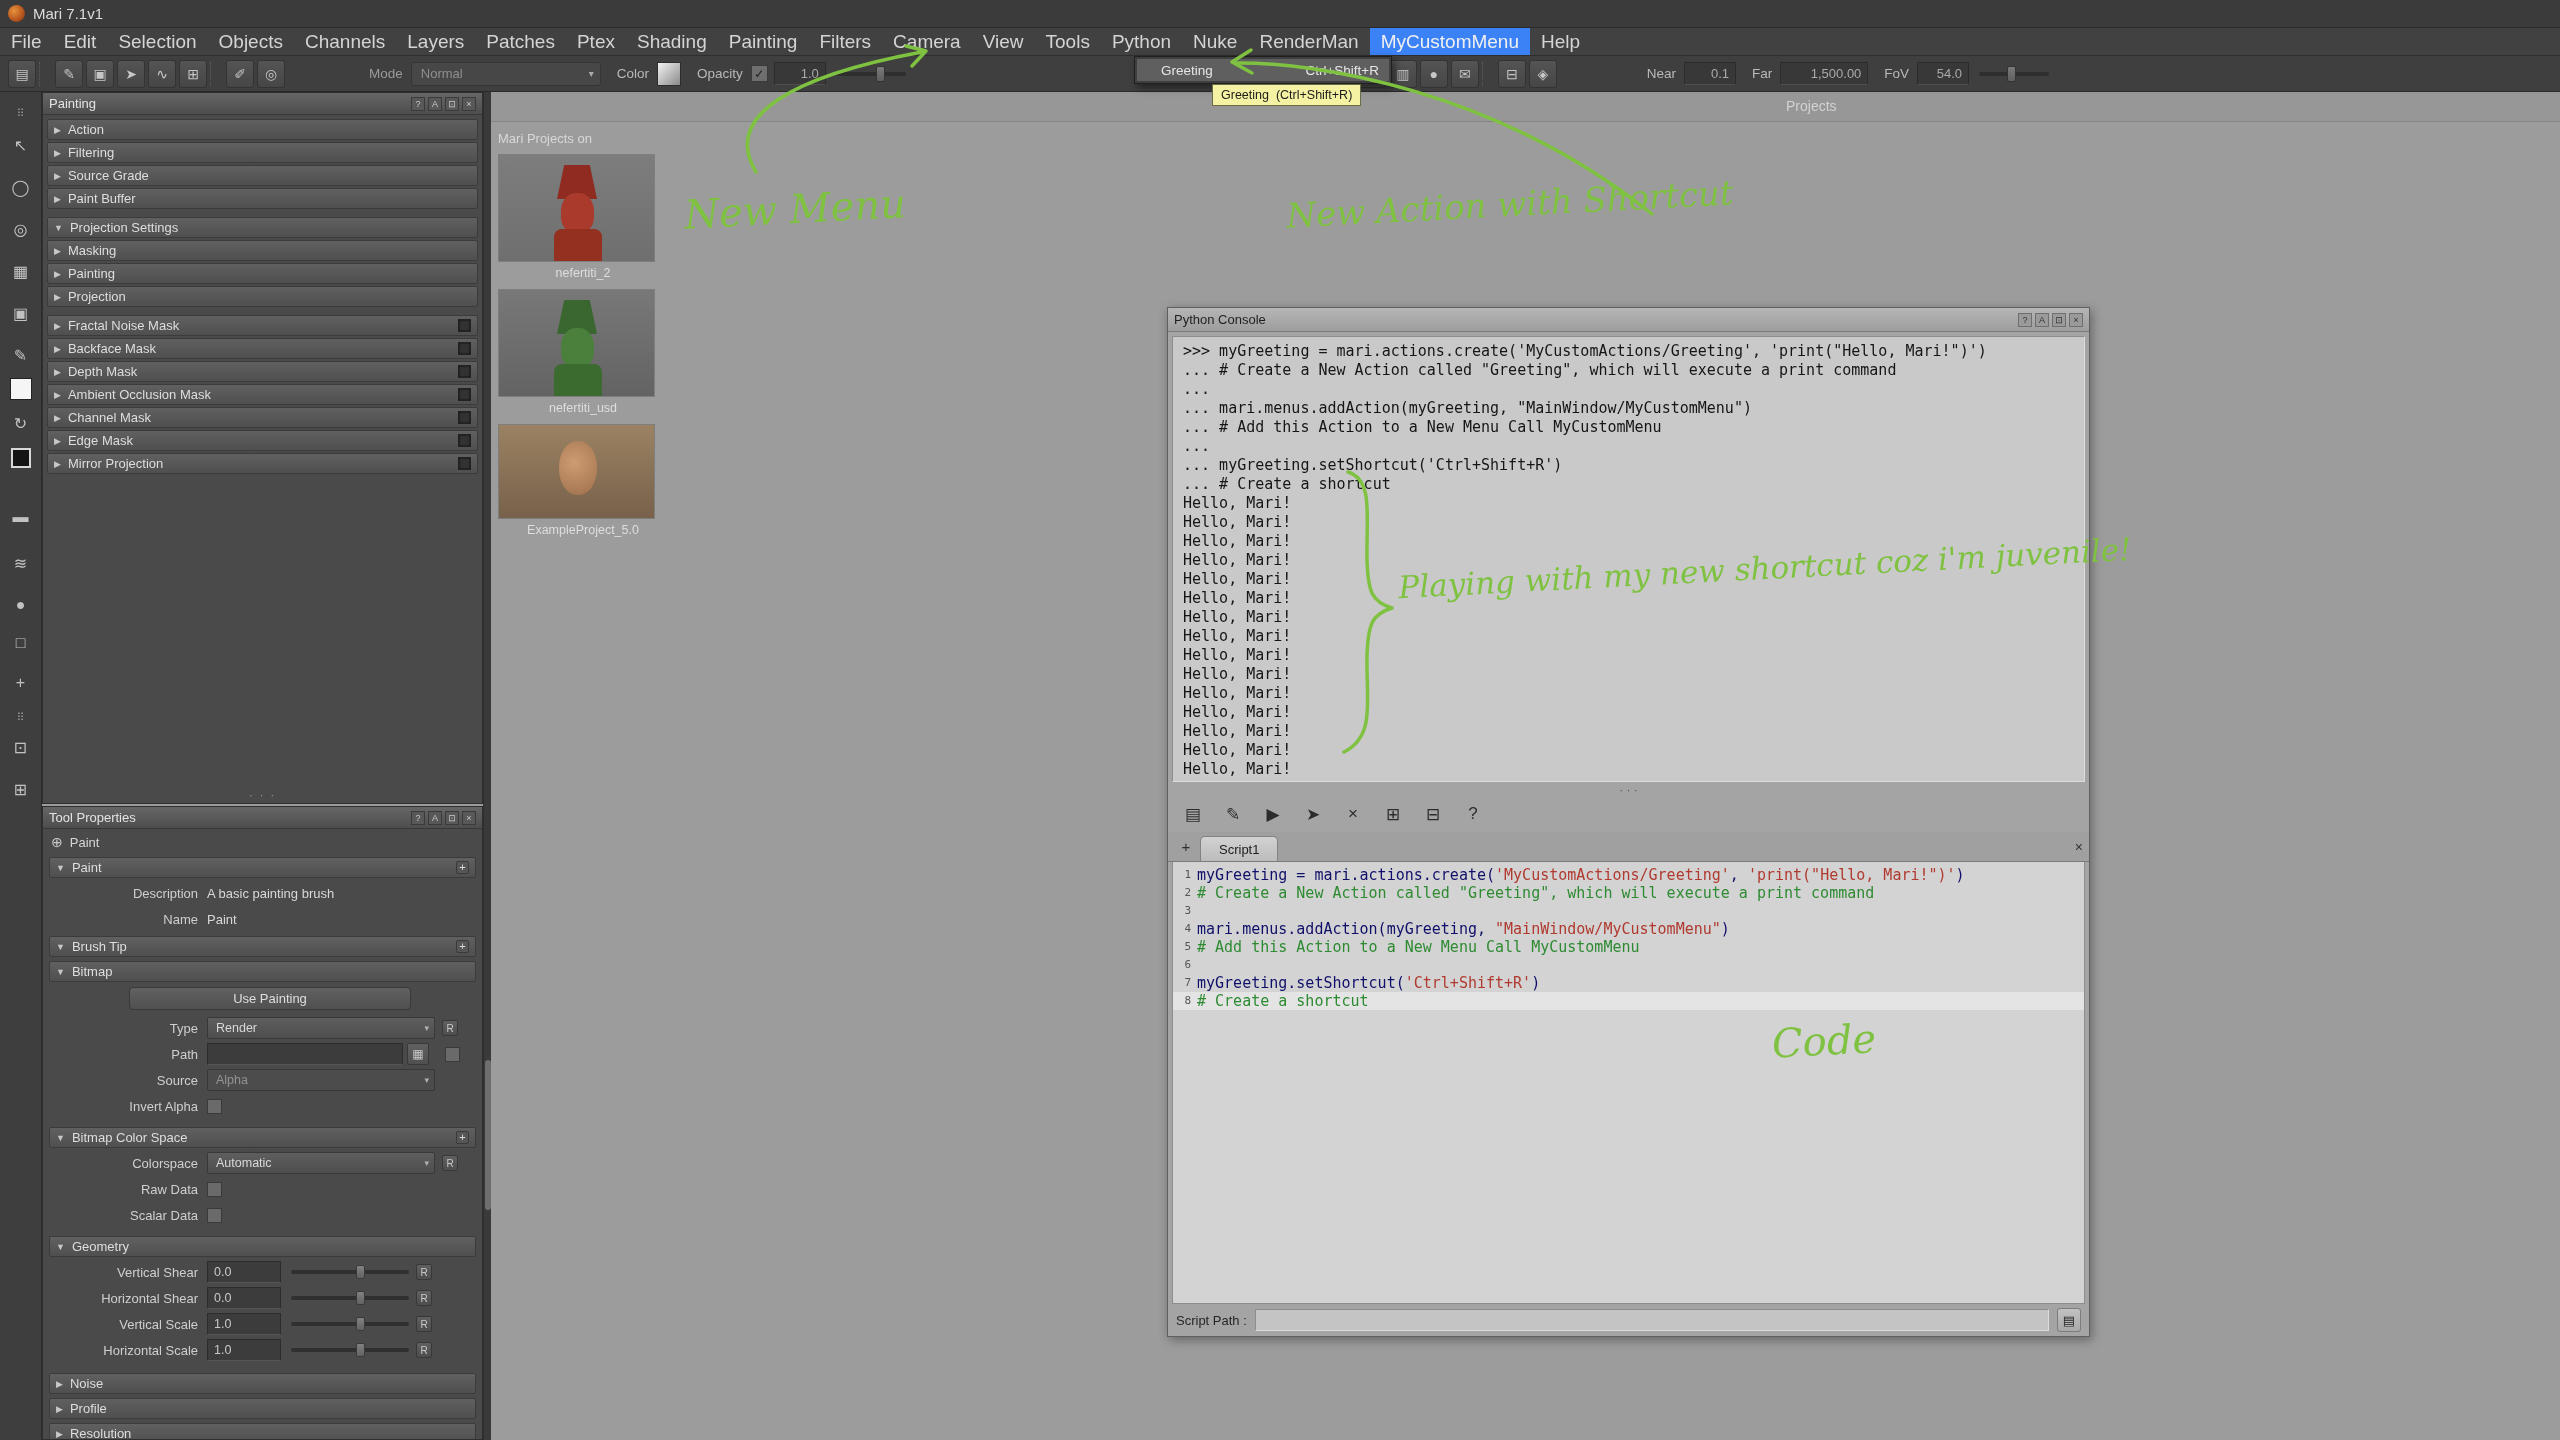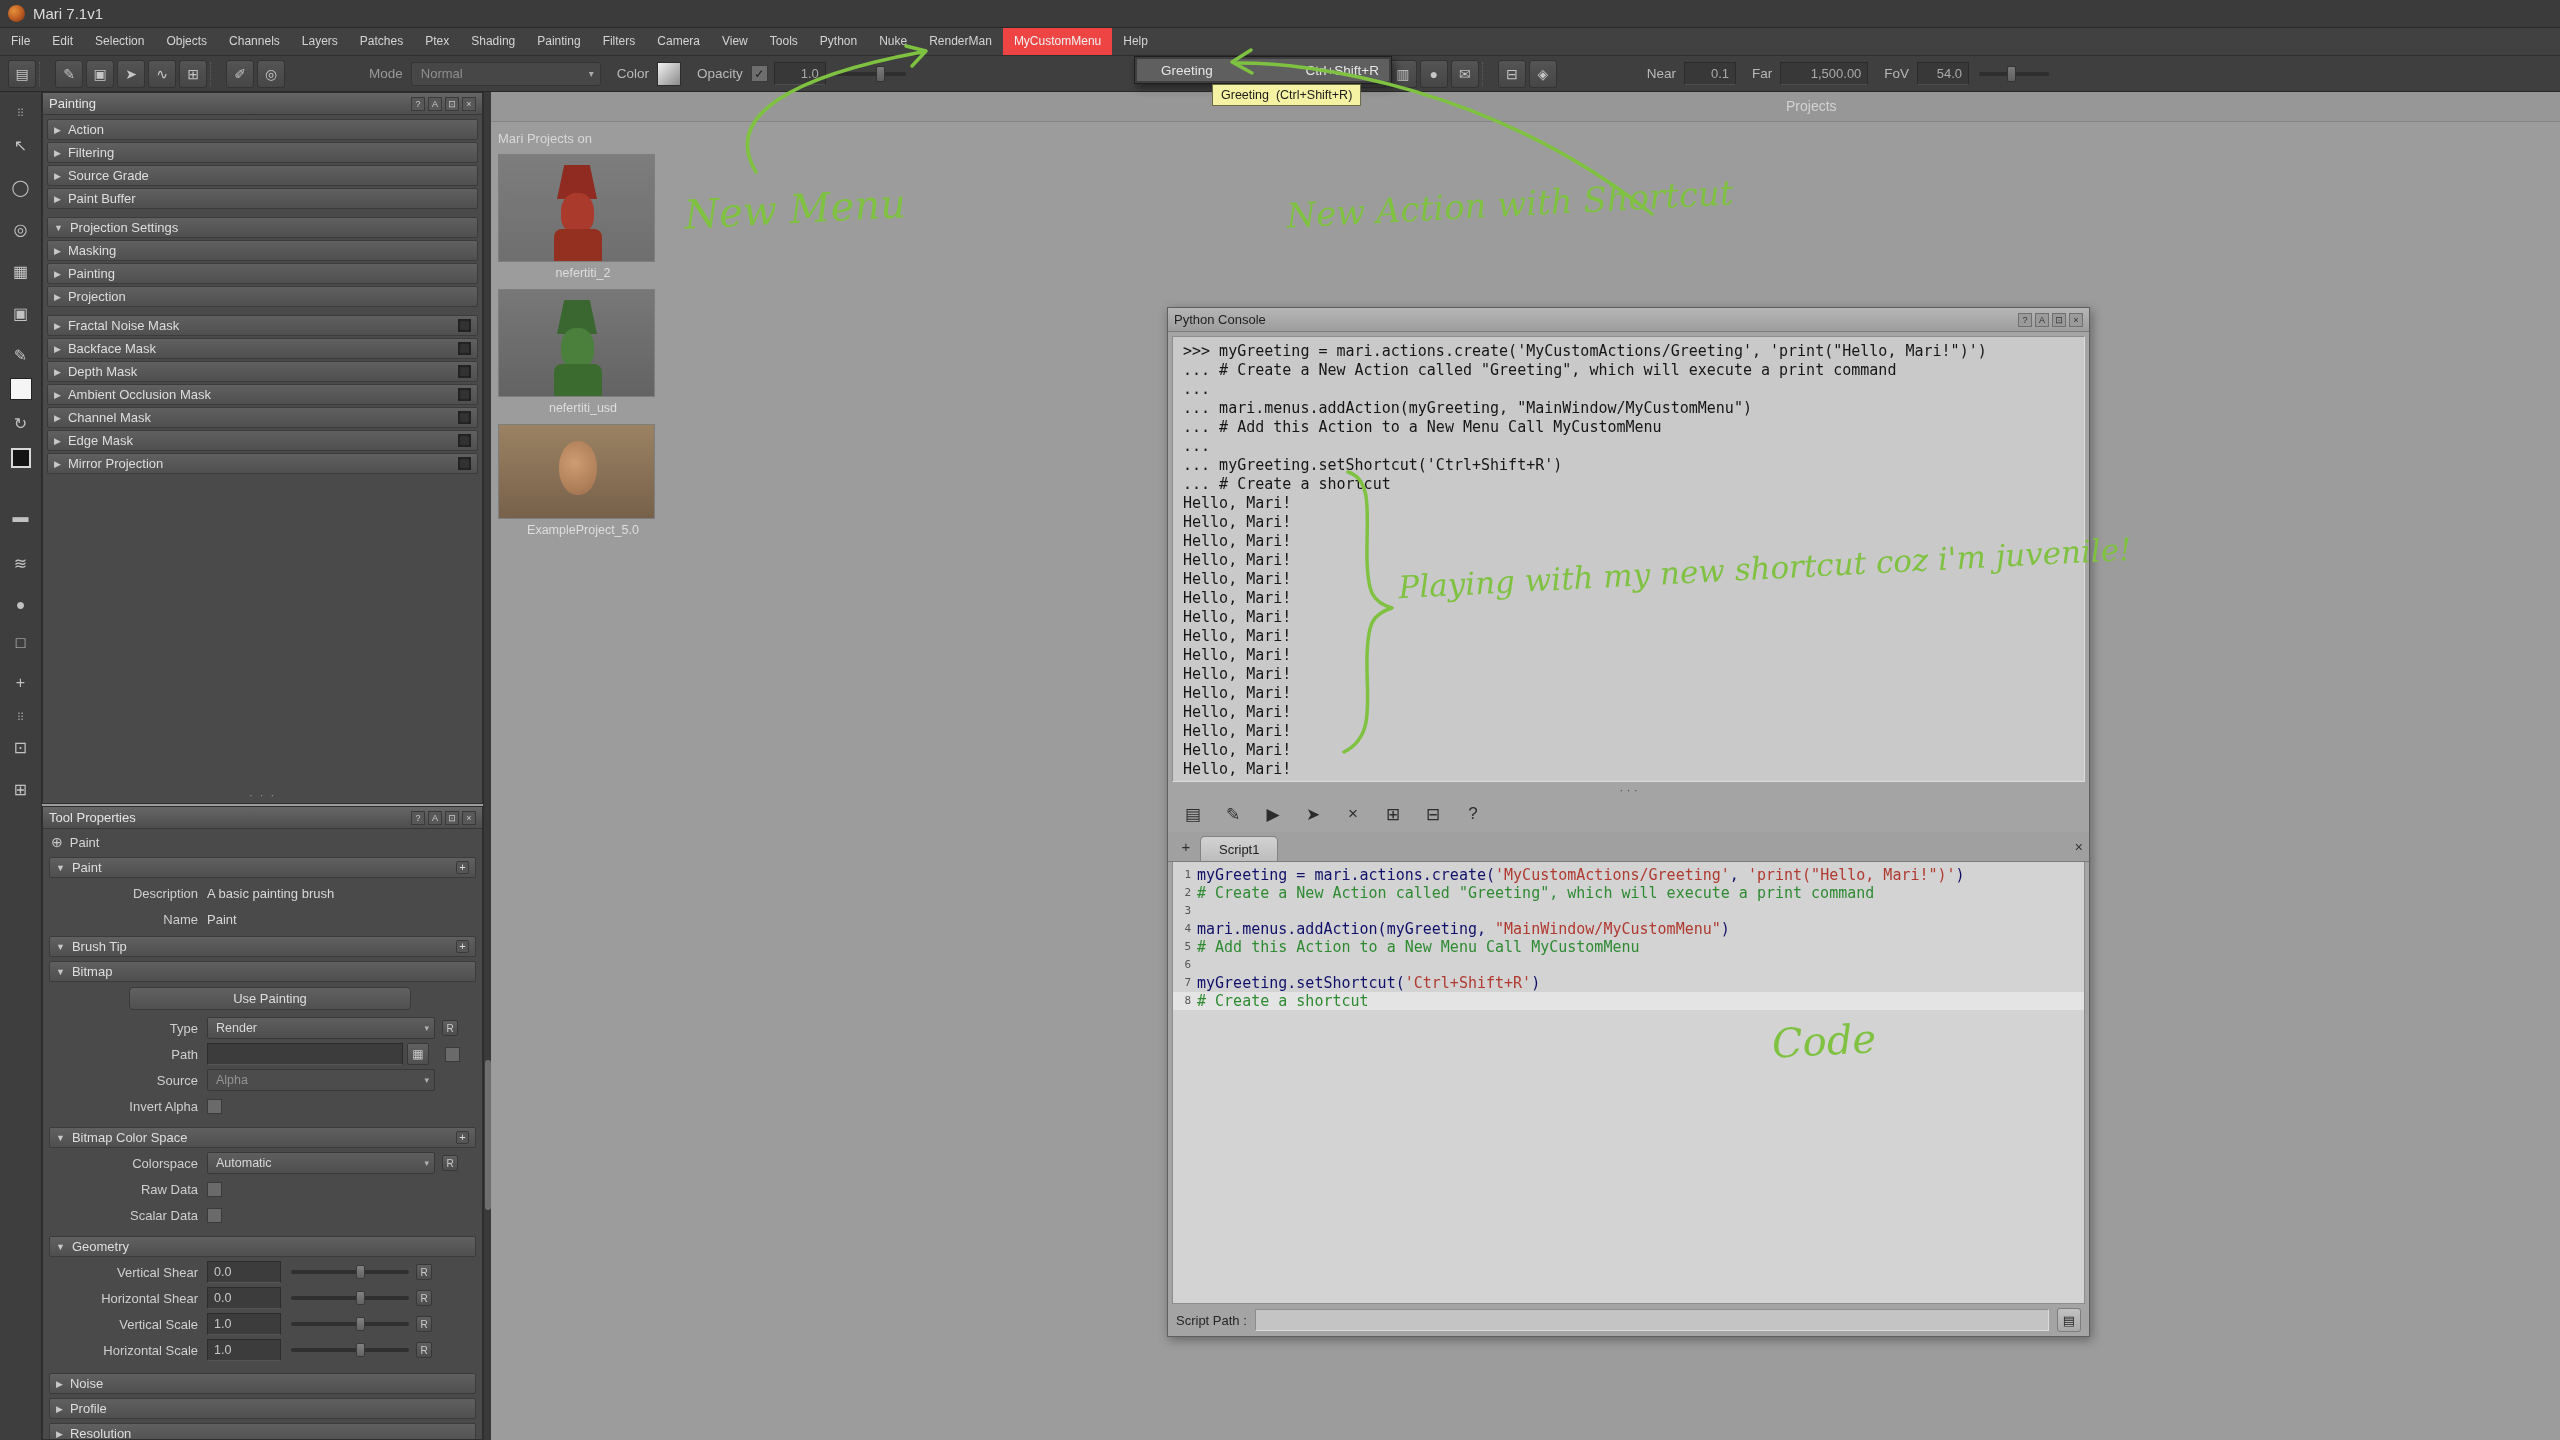--- a/index.html
+++ b/index.html
@@ -4,22 +4,22 @@
 <style>
 *{box-sizing:border-box;margin:0;padding:0}
 html,body{width:2560px;height:1440px;overflow:hidden}
 body{position:relative;background:#9c9c9c;font-family:"Liberation Sans",sans-serif}
 
 
 .titlebar{position:absolute;left:0;top:0;width:2560px;height:28px;background:#3b3b3b;border-bottom:1px solid #2a2a2a;display:flex;align-items:center;gap:8px;padding-left:8px;z-index:5}
 .app-icon{width:17px;height:17px;border-radius:50%;background:radial-gradient(circle at 35% 35%,#e8913c,#b5541d 60%,#6e3410)}
 .title-text{color:#dcdcdc;font-size:15px}
 .menubar{position:absolute;left:0;top:28px;width:2560px;height:28px;background:#414141;border-bottom:1px solid #2e2e2e;display:flex;z-index:5}
-.menu-item{padding:0 11px;line-height:27px;font-size:12px;color:#d4d4d4}
-.menu-item.active{background:#ef4444;color:#f0f0f0}
+.menu-item{padding:0 11px;line-height:27px;font-size:19px;color:#d4d4d4}
+.menu-item.active{background:#3b82f6;color:#f0f0f0}
 
 
 .toolbar{position:absolute;left:0;top:56px;width:2560px;height:36px;background:#3f3f3f;border-bottom:1px solid #292929;display:flex;align-items:center;padding-left:8px;z-index:5}
 .tgroup{display:flex;gap:3px}
 .tbtn{width:28px;height:28px;background:linear-gradient(#545454,#464646);border:1px solid #333;border-radius:3px;color:#c6c6c6;font-size:14px;display:flex;align-items:center;justify-content:center}
 .tdiv{width:13px;height:24px;margin:0 3px;border-left:1px dotted #5c5c5c}
 .tlabel{color:#b9b9b9;font-size:13.5px;margin:0 8px 0 16px;white-space:nowrap}
 .tlabel.dim{color:#9a9a9a}
 .tlabel.mode{margin-left:84px}
 .tlabel.near{margin-left:90px}

